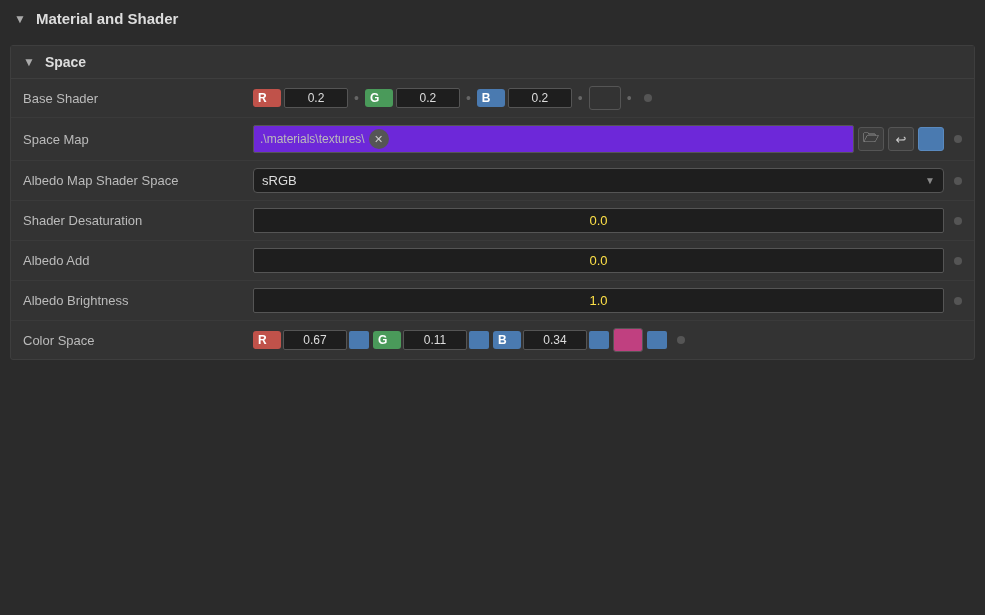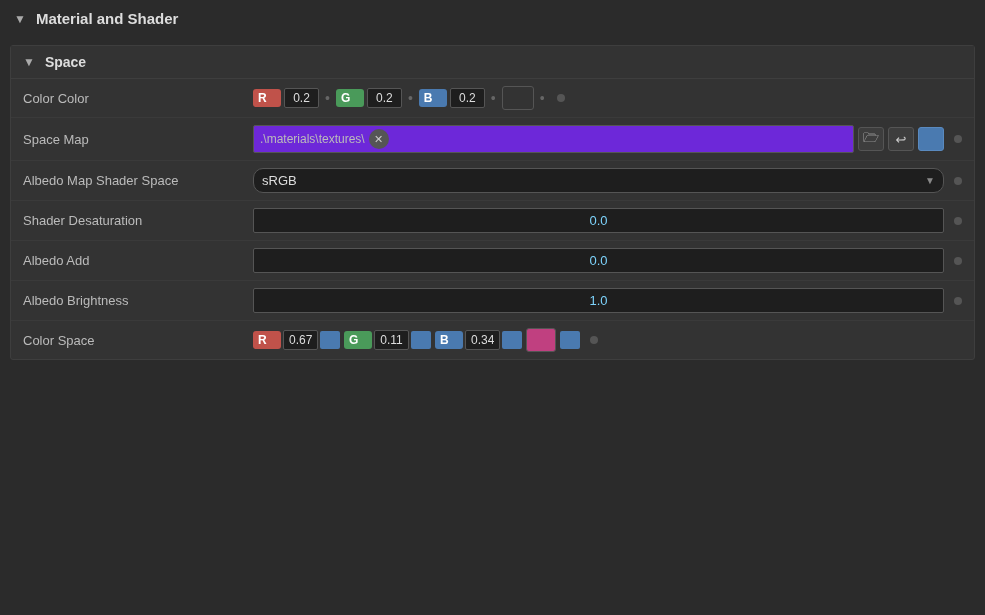--- a/index.html
+++ b/index.html
@@ -105,21 +105,21 @@
     .channel-btn.g { background-color: #4a9a5a; }
     .channel-btn.b { background-color: #4a7ab0; }
 
     .channel-value {
       background-color: #1e1e1e;
       border: 1px solid #555;
       border-radius: 2px;
       color: #dddddd;
       font-size: 12px;
       padding: 2px 5px;
-      width: 35px;
+      width: 64px;
       text-align: center;
     }
 
     .dot-separator {
       color: #666;
       font-size: 14px;
       margin: 0 2px;
     }
 
     .color-preview {
@@ -177,40 +177,40 @@
     }
 
     
     .dropdown {
       flex: 1;
       display: flex;
       align-items: center;
       justify-content: space-between;
       background-color: #1e1e1e;
       border: 1px solid #555;
-      border-radius: 10px;
+      border-radius: 4px;
       padding: 4px 8px;
       color: #dddddd;
       font-size: 13px;
       cursor: pointer;
     }
 
     .dropdown-arrow {
       font-size: 10px;
       color: #888;
     }
 
     
     .num-field {
       flex: 1;
       background-color: #1e1e1e;
       border: 1px solid #555;
       border-radius: 2px;
       padding: 4px 8px;
-      color: #7dd3fc;
+      color: #fde047;
       font-size: 13px;
       text-align: center;
     }
 
     .row-dot {
       width: 8px;
       height: 8px;
       border-radius: 50%;
       background-color: #555;
       margin-left: 6px;
@@ -252,21 +252,21 @@
   </div>
 
   <div class="subsection">
 
     <div class="subsection-header">
       <span class="arrow">▼</span>
       <span>Space</span>
     </div>
 
     <div class="property-row">
-      <div class="property-label">Color Color</div>
+      <div class="property-label">Base Shader</div>
       <div class="property-controls">
         <div class="channel-group">
           <span class="channel-btn r">R</span>
           <input class="channel-value" type="text" value="0.2" style="">
         </div>
         <span class="dot-separator">•</span>
         <div class="channel-group">
           <span class="channel-btn g">G</span>
           <input class="channel-value" type="text" value="0.2" style="">
         </div>

